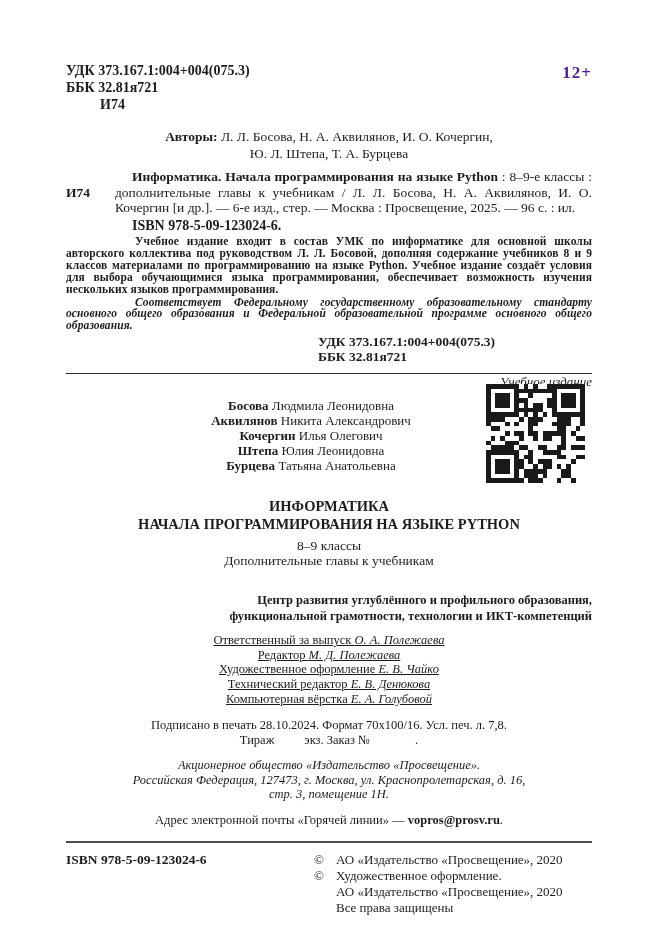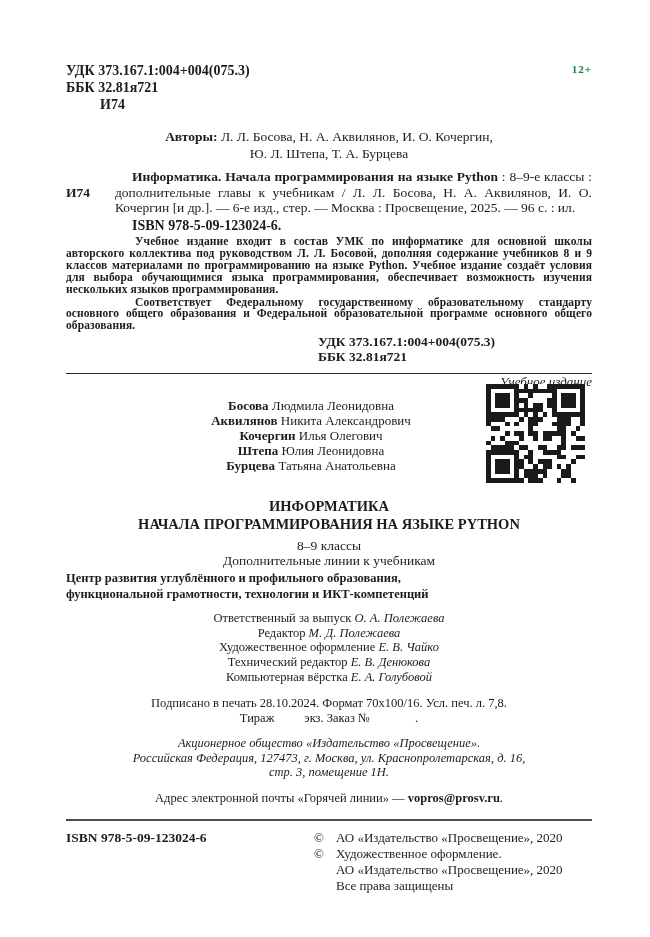--- a/index.html
+++ b/index.html
@@ -7,56 +7,56 @@
     width:650px;height:937px;background:#ffffff;overflow:hidden;
     font-family:"Liberation Serif","DejaVu Serif",serif;
     color:#1c1c1c;-webkit-font-smoothing:antialiased;
   }
   .content{position:relative;margin-left:66px;width:526px;padding-top:62px;}
 
   
   .top-row{display:flex;justify-content:space-between;align-items:flex-start;}
   .udk-top{font-weight:bold;font-size:14px;line-height:17px;}
   .udk-top .auth-sign{padding-left:34px;}
-  .age-rating{font-size:11px;font-weight:600;color:#15803d;letter-spacing:1px;padding-top:1px;}
+  .age-rating{font-size:17px;font-weight:600;color:#4c1d95;letter-spacing:1px;padding-top:1px;}
 
   .authors-line{text-align:center;font-size:13.5px;line-height:17px;margin-top:15px;}
   .authors-line .lbl{font-weight:bold;}
 
   
   .card{position:relative;margin-left:49px;margin-top:7px;font-size:13.5px;line-height:15.5px;text-align:justify;}
   .card p{margin:0;text-indent:17px;}
   .card .t{font-weight:bold;}
   .card-code{position:absolute;left:-49px;top:15.5px;font-weight:bold;font-size:13.5px;}
   .card-isbn{font-weight:bold;font-size:14px;margin-top:2px;padding-left:17px;}
 
   
   .annotation{margin-top:3px;font-size:11.5px;line-height:11.9px;text-align:justify;font-weight:600;letter-spacing:.1px;}
   .annotation p{margin:0;text-indent:69px;}
-  .annotation p + p{margin-top:1px;}
+  .annotation p + p{margin-top:1px;font-style:italic;}
 
   .udk-footer{font-weight:bold;font-size:13.5px;line-height:14.5px;margin-left:252px;margin-top:3px;}
 
   .rule-thin{border:0;border-top:1.5px solid #2b2b2b;margin:9px 0 0 0;}
 
   
   .edition-section{position:relative;min-height:112px;}
   .edition-label{font-style:italic;font-size:13px;text-align:right;margin-top:0;}
   .edition-authors{text-align:center;font-size:13px;line-height:15px;margin-top:8px;padding-right:36px;}
   .edition-authors b{font-weight:bold;text-align:right;}
   .qr{position:absolute;top:10px;right:7px;width:99px;height:99px;background:#fff;}
 
   
   .title-block{text-align:center;margin-top:12px;}
   .tb-main{font-weight:bold;font-size:14.5px;line-height:17.5px;}
   .tb-sub{font-size:13.5px;line-height:15px;}
   .tb-gap{height:5px;}
 
-  .dept{text-align:left;font-weight:bold;font-size:12.5px;line-height:15.5px;margin-top:3px;}
-  .staff{text-align:center;font-size:12.5px;line-height:14.6px;margin-top:9px;}
+  .dept{text-align:right;font-weight:bold;font-size:12.5px;line-height:15.5px;margin-top:25px;}
+  .staff{text-align:center;font-size:12.5px;line-height:14.6px;margin-top:9px;text-decoration:underline;}
   .staff i{font-style:italic;}
 
   .imprint{text-align:center;font-size:12.5px;line-height:15px;margin-top:12px;}
   .sp1{display:inline-block;width:30px;}
   .sp2{display:inline-block;width:45px;}
 
   .publisher{text-align:center;font-size:12.5px;line-height:14.6px;margin-top:10px;font-style:italic;}
   .hotline{text-align:center;font-size:12.5px;margin-top:11px;}
   .hotline b{font-weight:bold;}
 
@@ -350,21 +350,21 @@
         <div><b>Штепа</b> Юлия Леонидовна</div>
         <div><b>Бурцева</b> Татьяна Анатольевна</div>
       </div>
   </div>
 
   <div class="title-block">
     <div class="tb-main">ИНФОРМАТИКА</div>
     <div class="tb-main">НАЧАЛА ПРОГРАММИРОВАНИЯ НА ЯЗЫКЕ PYTHON</div>
     <div class="tb-gap"></div>
     <div class="tb-sub">8–9 классы</div>
-    <div class="tb-sub">Дополнительные линии к учебникам</div>
+    <div class="tb-sub">Дополнительные главы к учебникам</div>
   </div>
 
   <div class="dept">
     <div>Центр развития углублённого и профильного образования,</div>
     <div>функциональной грамотности, технологии и ИКТ-компетенций</div>
   </div>
 
   <div class="staff" id="staff">
       <div>Ответственный за выпуск <i>О. А. Полежаева</i></div>
       <div>Редактор <i>М. Д. Полежаева</i></div>

